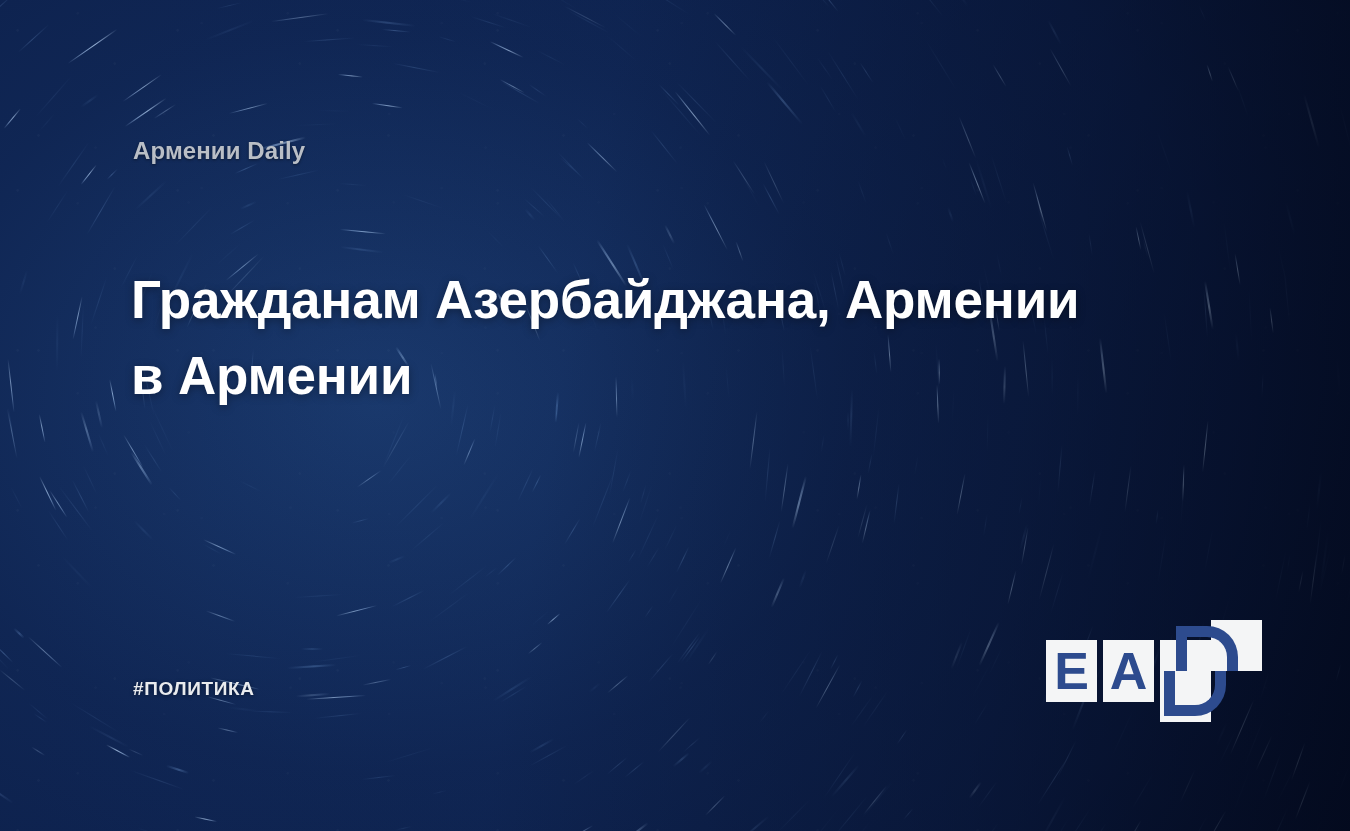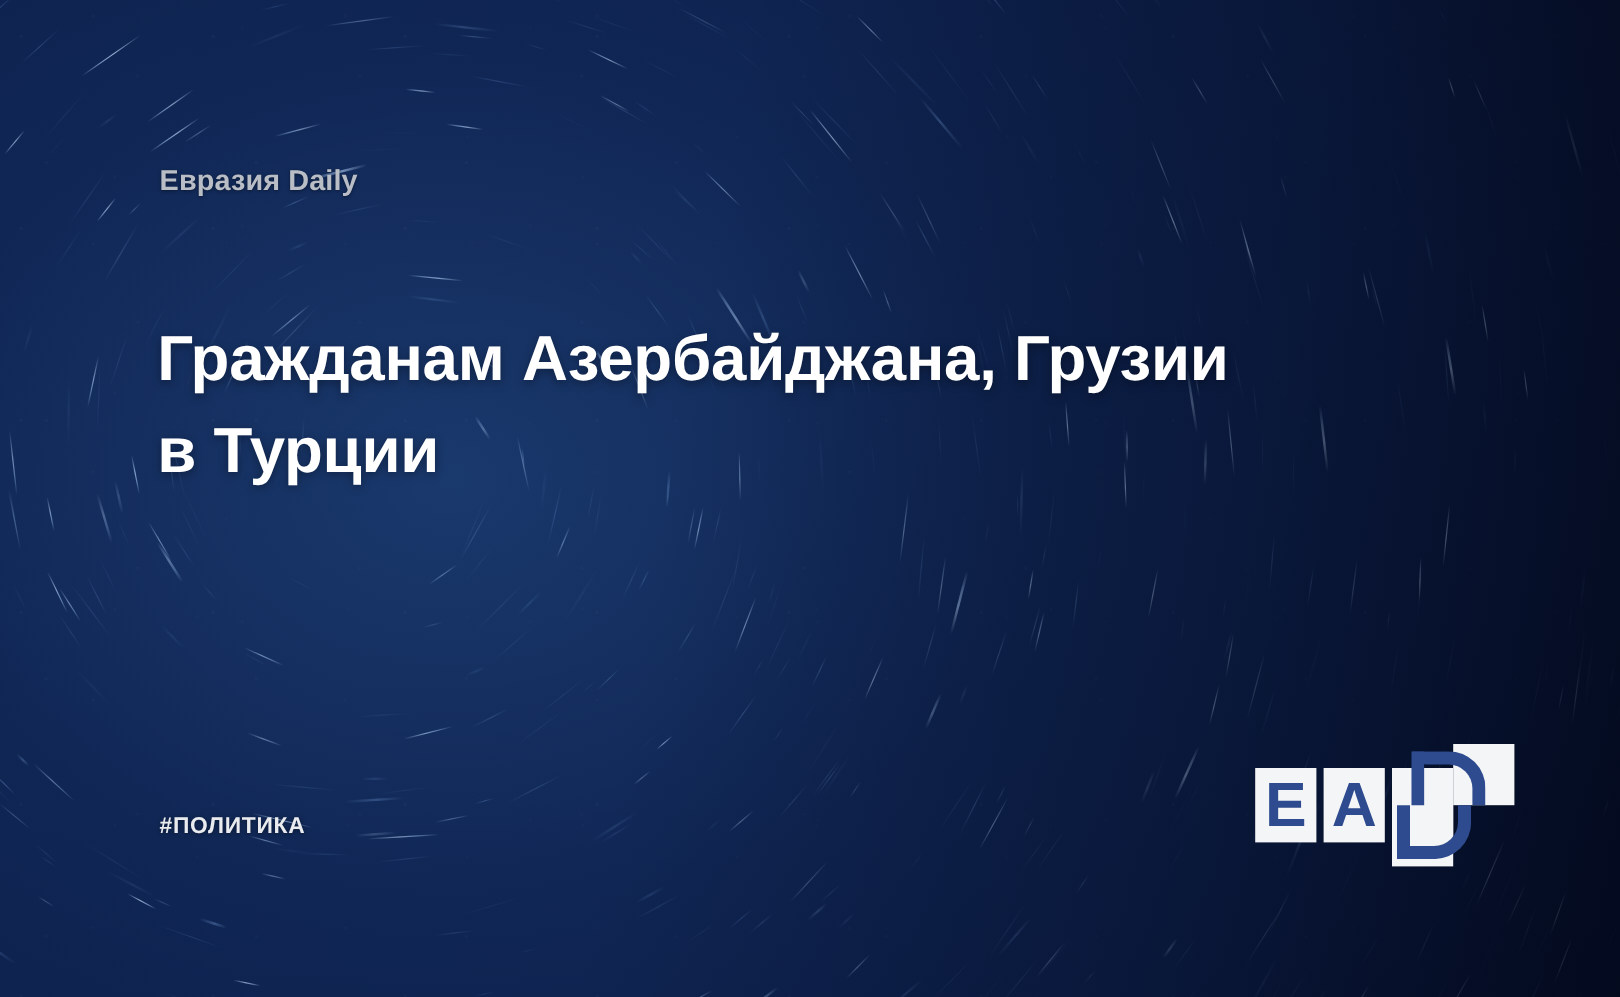--- a/index.html
+++ b/index.html
@@ -651,25 +651,25 @@
       <div class="trail faint" style="width: 18.2px; height: 1px; margin-left: 431.2px; margin-top: 407px; transform: rotate(123.96deg); opacity: 0.69;"></div>
       <div class="trail faint" style="width: 46.2px; height: 1px; margin-left: 665.2px; margin-top: -310.5px; transform: rotate(435.75deg); opacity: 0.67;"></div>
       <div class="trail faint" style="width: 52.8px; height: 2px; margin-left: -469.8px; margin-top: -376.9px; transform: rotate(338.46deg); opacity: 0.51;"></div>
     </div>
   <div class="noise"></div>
   <div class="bg-vign"></div>
   <div class="bg-dark-right"></div>
 
   <div class="content">
 
-    <div class="brand">Евразия Daily</div>
+    <div class="brand">Армении Daily</div>
 
     <div class="headline">
-      <span class="ln">Гражданам Азербайджана, Грузии</span>
-      <span class="ln">в Турции</span>
+      <span class="ln">Гражданам Азербайджана, Армении</span>
+      <span class="ln">в Армении</span>
     </div>
 
     <div class="tag">#ПОЛИТИКА</div>
 
     <div class="logo">
       <div class="logo-tile tile-e"></div>
       <div class="logo-tile tile-a"></div>
       <div class="logo-tile tile-dbl"></div>
       <div class="logo-tile tile-dtr"></div>
       <div class="logo-tile tile-dbr"></div>

